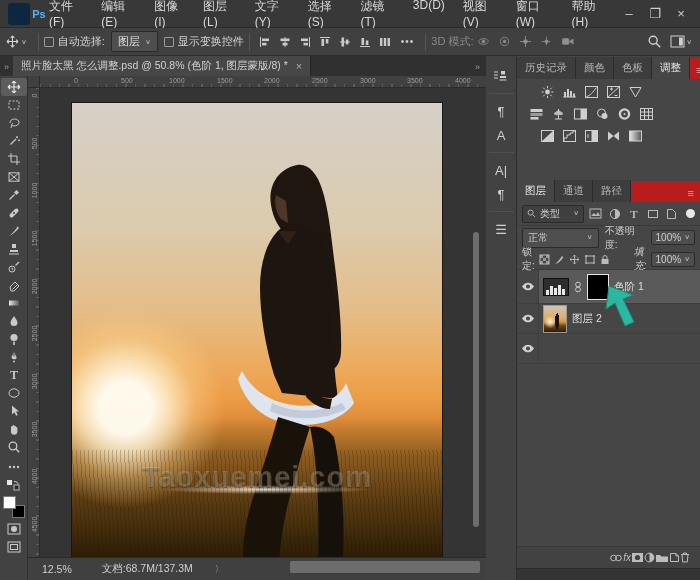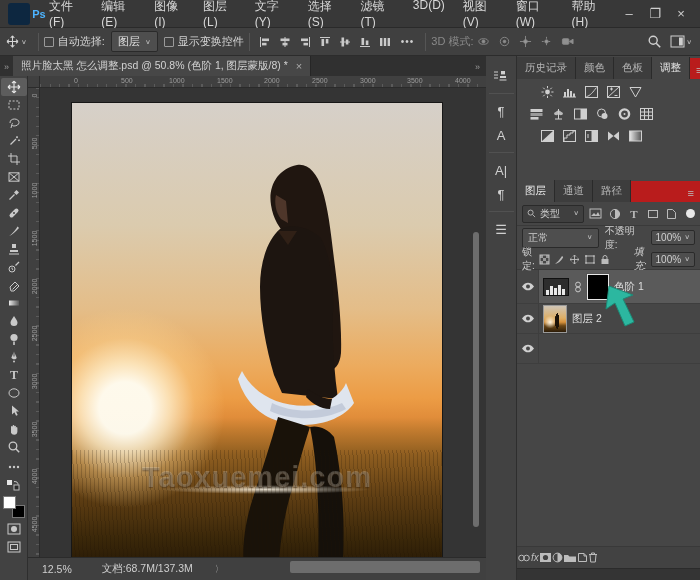--- a/index.html
+++ b/index.html
@@ -111,21 +111,21 @@
   .row-main { flex:1; display:flex; align-items:center; gap:5px; padding-left:4px; align-self:stretch; }
   .layer-row.sel .row-main { background:#5a5a5a; }
   .lv-thumb { width:26px; height:18px; background:#2d2d2d; border:1px solid #111; display:flex; align-items:flex-end; justify-content:center; }
   .mask-thumb { width:22px; height:26px; background:#000; border:1px solid #e8e8e8; outline:1px solid #555; }
   .img-thumb { width:24px; height:28px; border:1px solid #999;
     background: radial-gradient(ellipse 3px 11px at 60% 58%, #1c1208 70%, rgba(0,0,0,0) 72%),
       radial-gradient(circle 7px at 28% 62%, rgba(255,250,235,.95), rgba(255,220,160,0) 90%),
       linear-gradient(180deg,#cfc5b6 0%,#ddae66 46%,#d8923c 62%,#6b4717 76%,#2c1c08 100%); }
   .layer-name { font-size:10.5px; color:#dedede; white-space:nowrap; }
   .layers-empty { flex:1; }
-  .layers-bottom { height:22px; border-top:1px solid #393939; background:#424242; display:flex; align-items:center; justify-content:flex-start; gap:0; padding-right:10px;margin-top:48px; }
+  .layers-bottom { height:22px; border-top:1px solid #393939; background:#424242; display:flex; align-items:center; justify-content:flex-end; gap:0; padding-right:10px;margin-top:48px; }
   .lb-ic { display:flex; align-items:center; justify-content:center; color:#bdbdbd; }
   .fx-txt { font-size:10px; font-style:italic; color:#bdbdbd; }
   .dock-bottom { height:12px; background:#343434; border-top:1px solid #2b2b2b; }
 
   .cursor-arrow { position:absolute; left:86px; top:228px; z-index:5; }
 </style>
 </head>
 <body>
 
 <div class="app">

